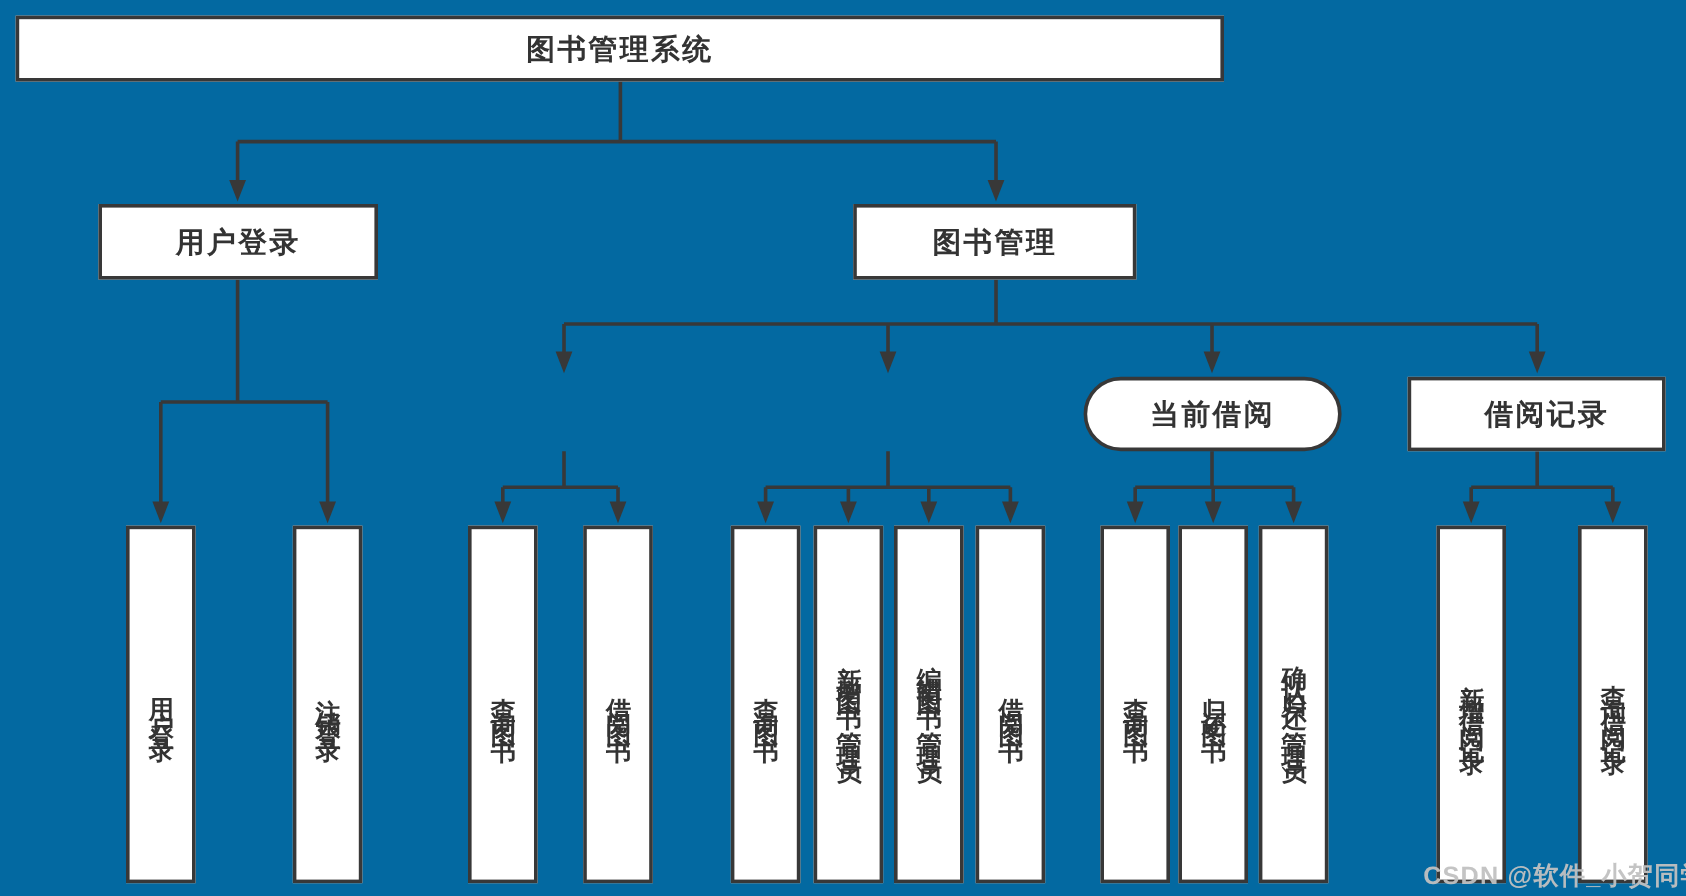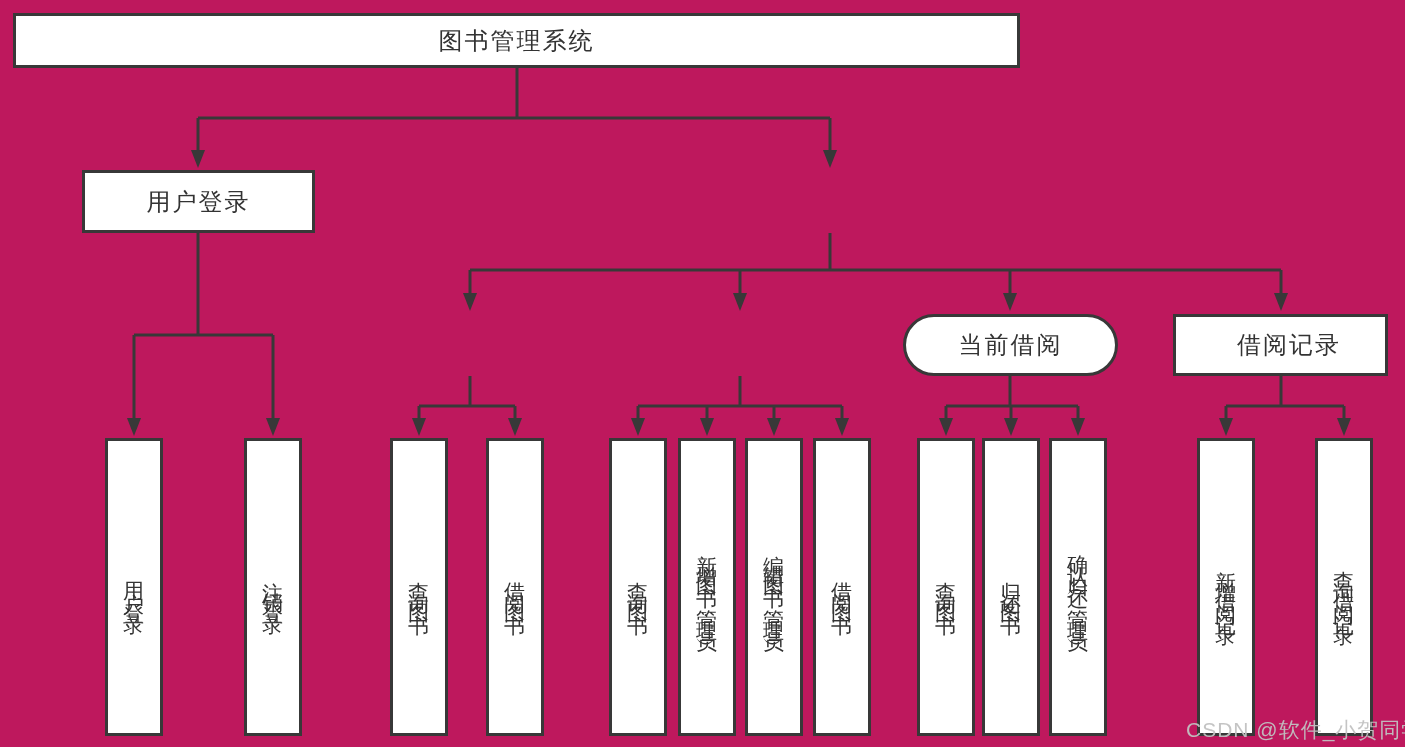--- a/index.html
+++ b/index.html
@@ -1,22 +1,23 @@
 <!DOCTYPE html>
 <html><head>
 <meta charset="utf-8">
 <style>
   html, body { margin: 0; padding: 0; background: #ffffff; }
   .canvas {
     position: relative;
     width: 1405px;
     height: 747px;
-    background: #be185d;
+    background: #0369a1;
     font-family: "Liberation Sans", sans-serif;
     overflow: hidden;
+    font-weight: bold;
   }
   .connectors {
     position: absolute;
     left: 0; top: 0;
     width: 1405px; height: 747px;
     z-index: 1;
   }
   .node {
     position: absolute;
     box-sizing: border-box;
@@ -98,20 +99,23 @@
     </g>
   </svg>
 
   <div class="node h" style="left:13px; top:13px; width:1007px; height:55px;">
     <span>图书管理系统</span>
   </div>
 
   <div class="node h" style="left:82px; top:170px; width:233px; height:63px;">
     <span>用户登录</span>
   </div>
+  <div class="node h" style="left:711px; top:170px; width:236px; height:63px;">
+    <span>图书管理</span>
+  </div>
 
   <div class="node h" style="left:903px; top:314px; width:215px; height:62px;border-radius:31px;">
     <span>当前借阅</span>
   </div>
   <div class="node h" style="left:1173px; top:314px; width:215px; height:62px;padding-left:17px;">
     <span>借阅记录</span>
   </div>
 
   <div class="node v" style="left:105px; top:438px; width:58px; height:298px;">
     <span class="vtext">用户登录</span>

